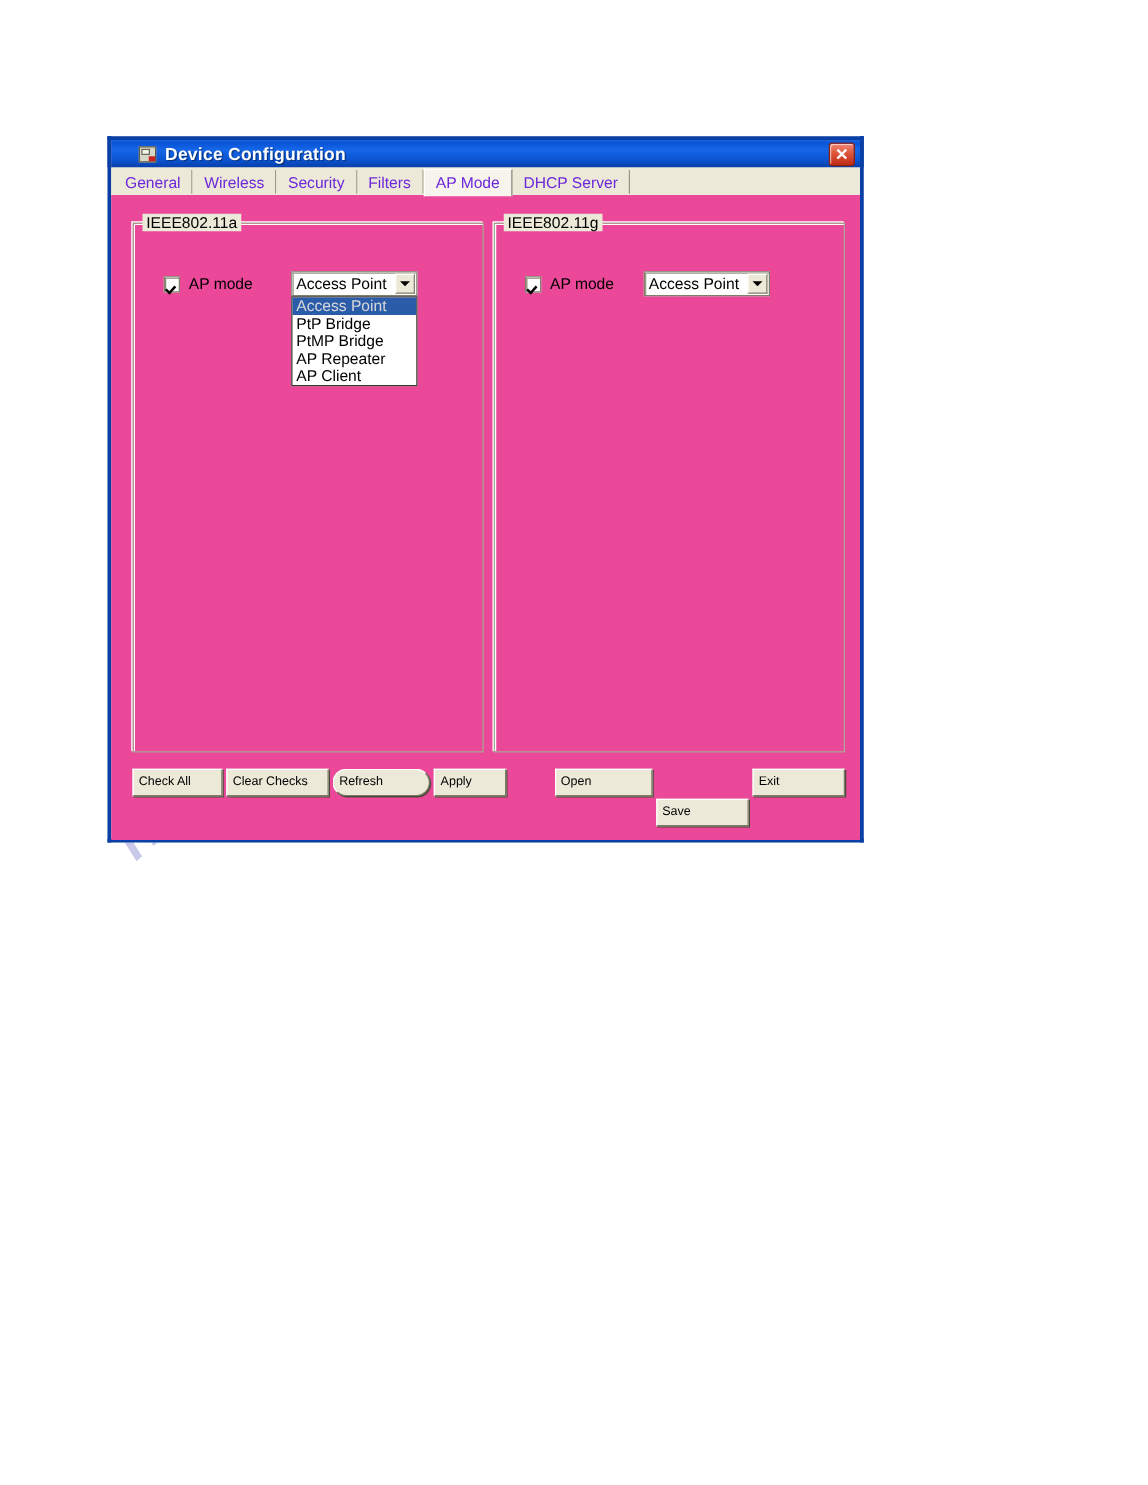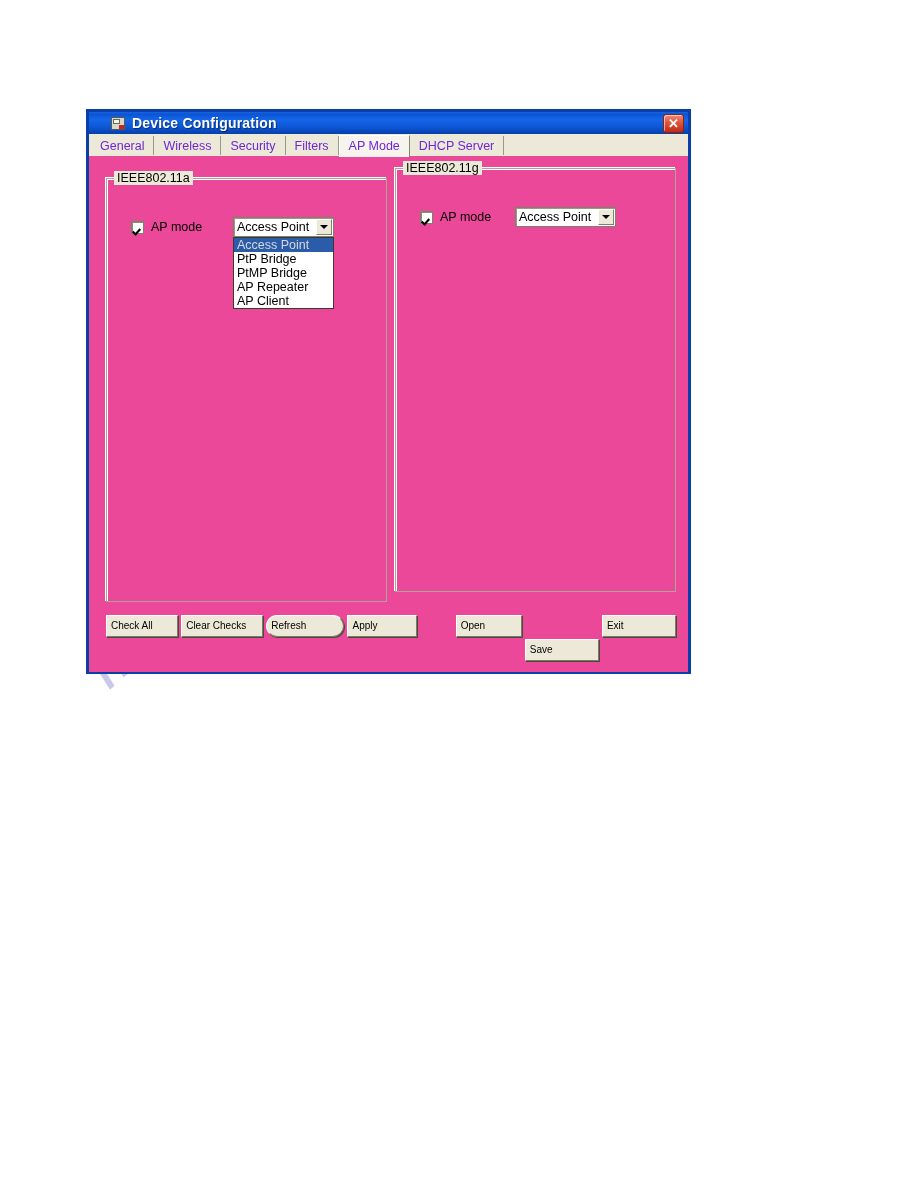--- a/index.html
+++ b/index.html
@@ -183,21 +183,21 @@
   }
 
   .groupbox {
     position: absolute;
     border: 1px solid #a8a694;
     box-shadow: 1px 1px 0 #ffffff inset, -1px -1px 0 #ffffff;
     background: transparent;
     box-sizing: border-box;
   }
   .gb-left  { left: 17px;  top: 22px; width: 281px; height: 424px; }
-  .gb-right { left: 306px; top: 12px; width: 281px; height: 424px; }
+  .gb-right { left: 306px; top: 22px; width: 281px; height: 424px; }
   .gb-title {
     position: absolute;
     top: -8px;
     left: 7px;
     background: #ece9d8;
     padding: 0 3px;
     font-size: 12.5px;
     color: #000000;
     white-space: nowrap;
   }
@@ -323,22 +323,22 @@
     border-right-color: #7d7b68;
     border-bottom-color: #7d7b68;
     box-shadow: 1px 1px 0 #4a4a3a;
     box-sizing: border-box;
     white-space: nowrap;
     padding: 0 4px;
   }
   .btn-w-1 { width: 72px; }
   .btn-w-2 { width: 82px; }
   .btn-w-3 { width: 78px; border-radius: 11px; }
-  .btn-w-4 { width: 70px; }
-  .btn-w-5 { width: 66px; margin-left: 35px; }
+  .btn-w-4 { width: 58px; }
+  .btn-w-5 { width: 78px; margin-left: 35px; }
   .btn-w-6 { width: 74px; margin-top: 24px; }
   .btn-w-7 { width: 74px; }
 </style>
 </head>
 <body>
 
 <div class="watermark">
   <span>manualshive.com</span>
 </div>
 

